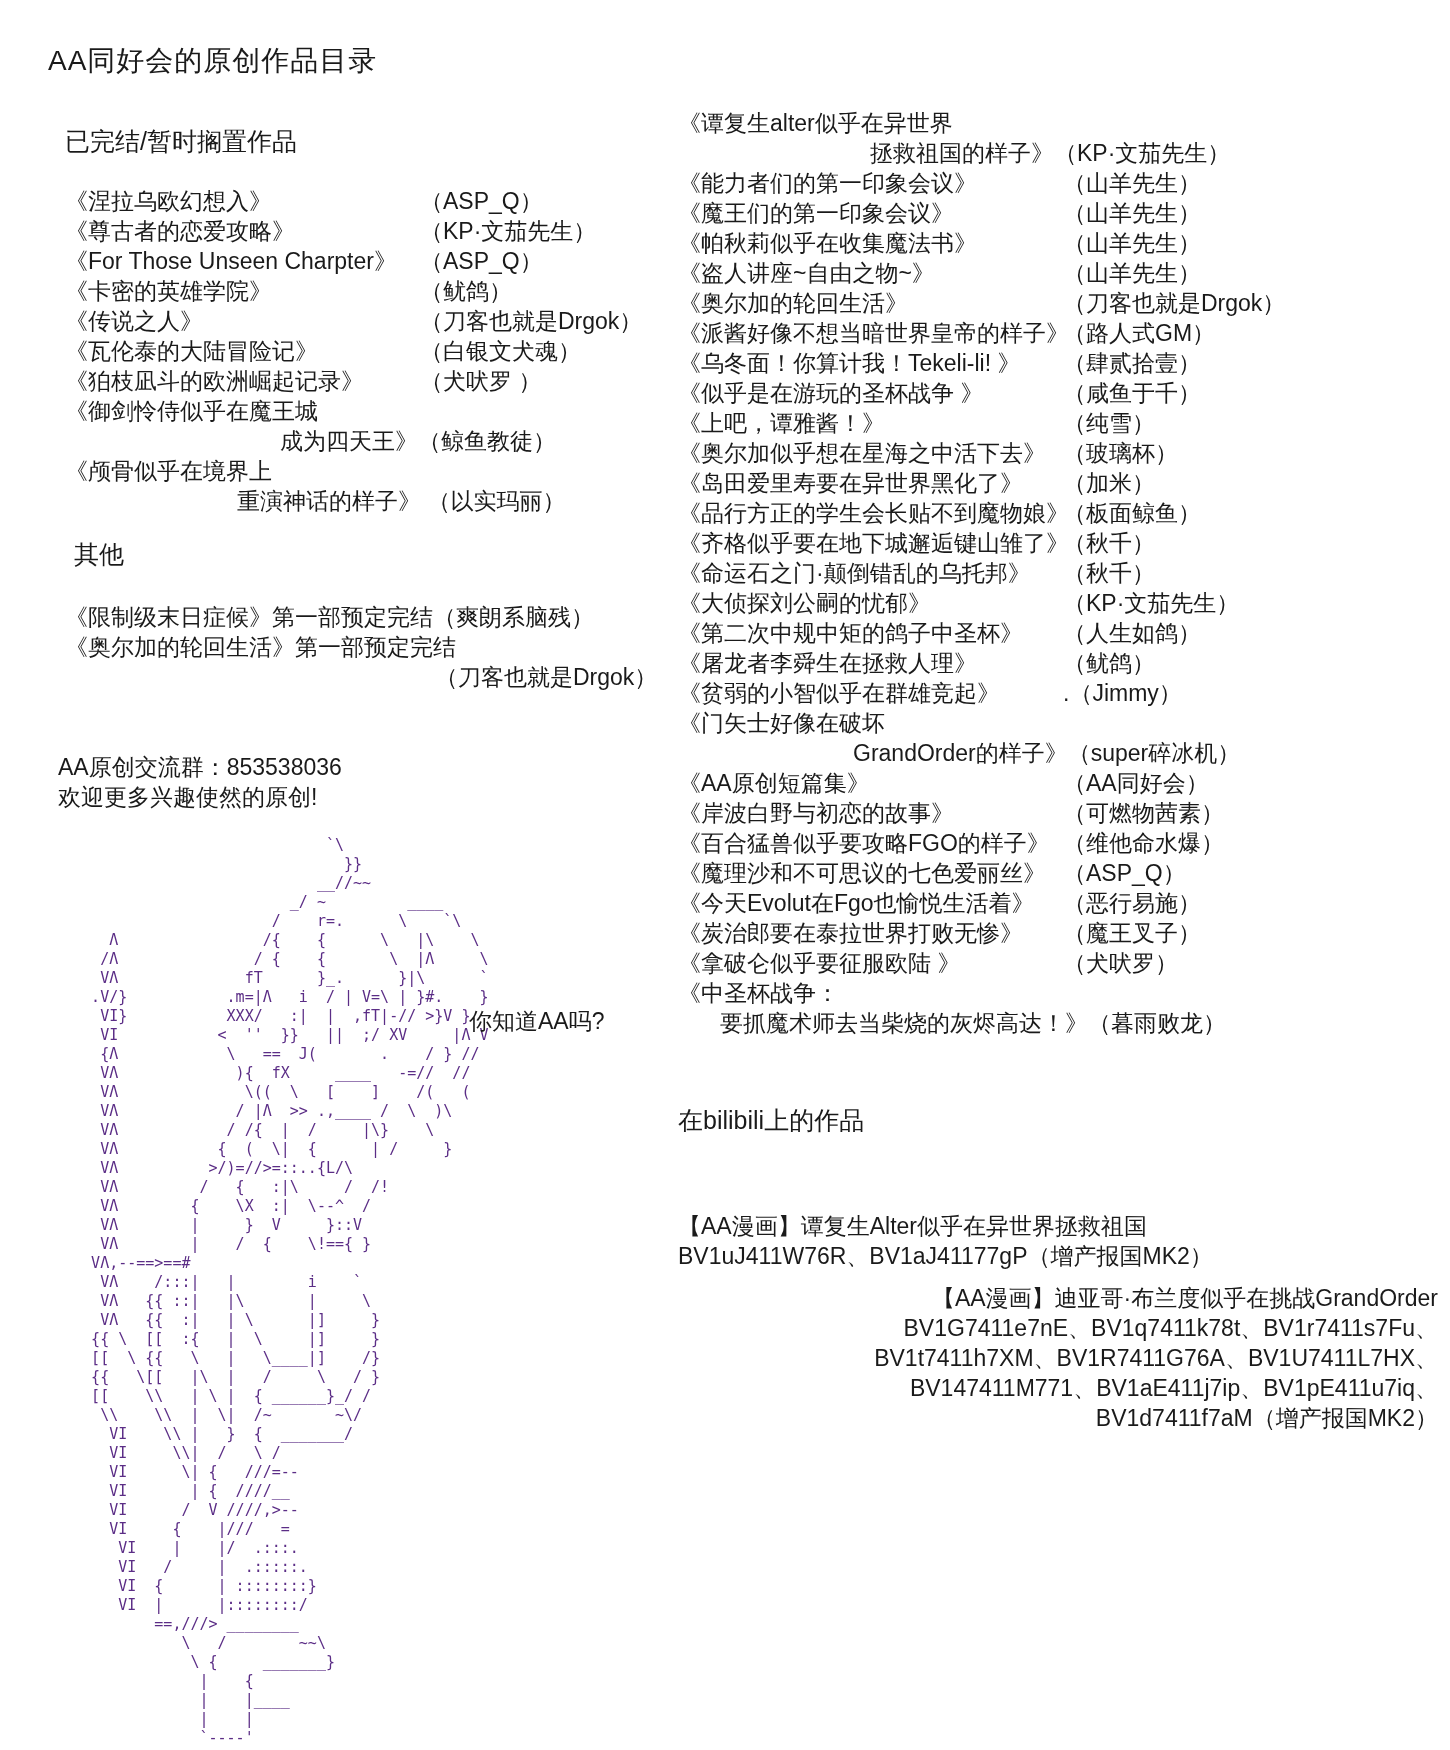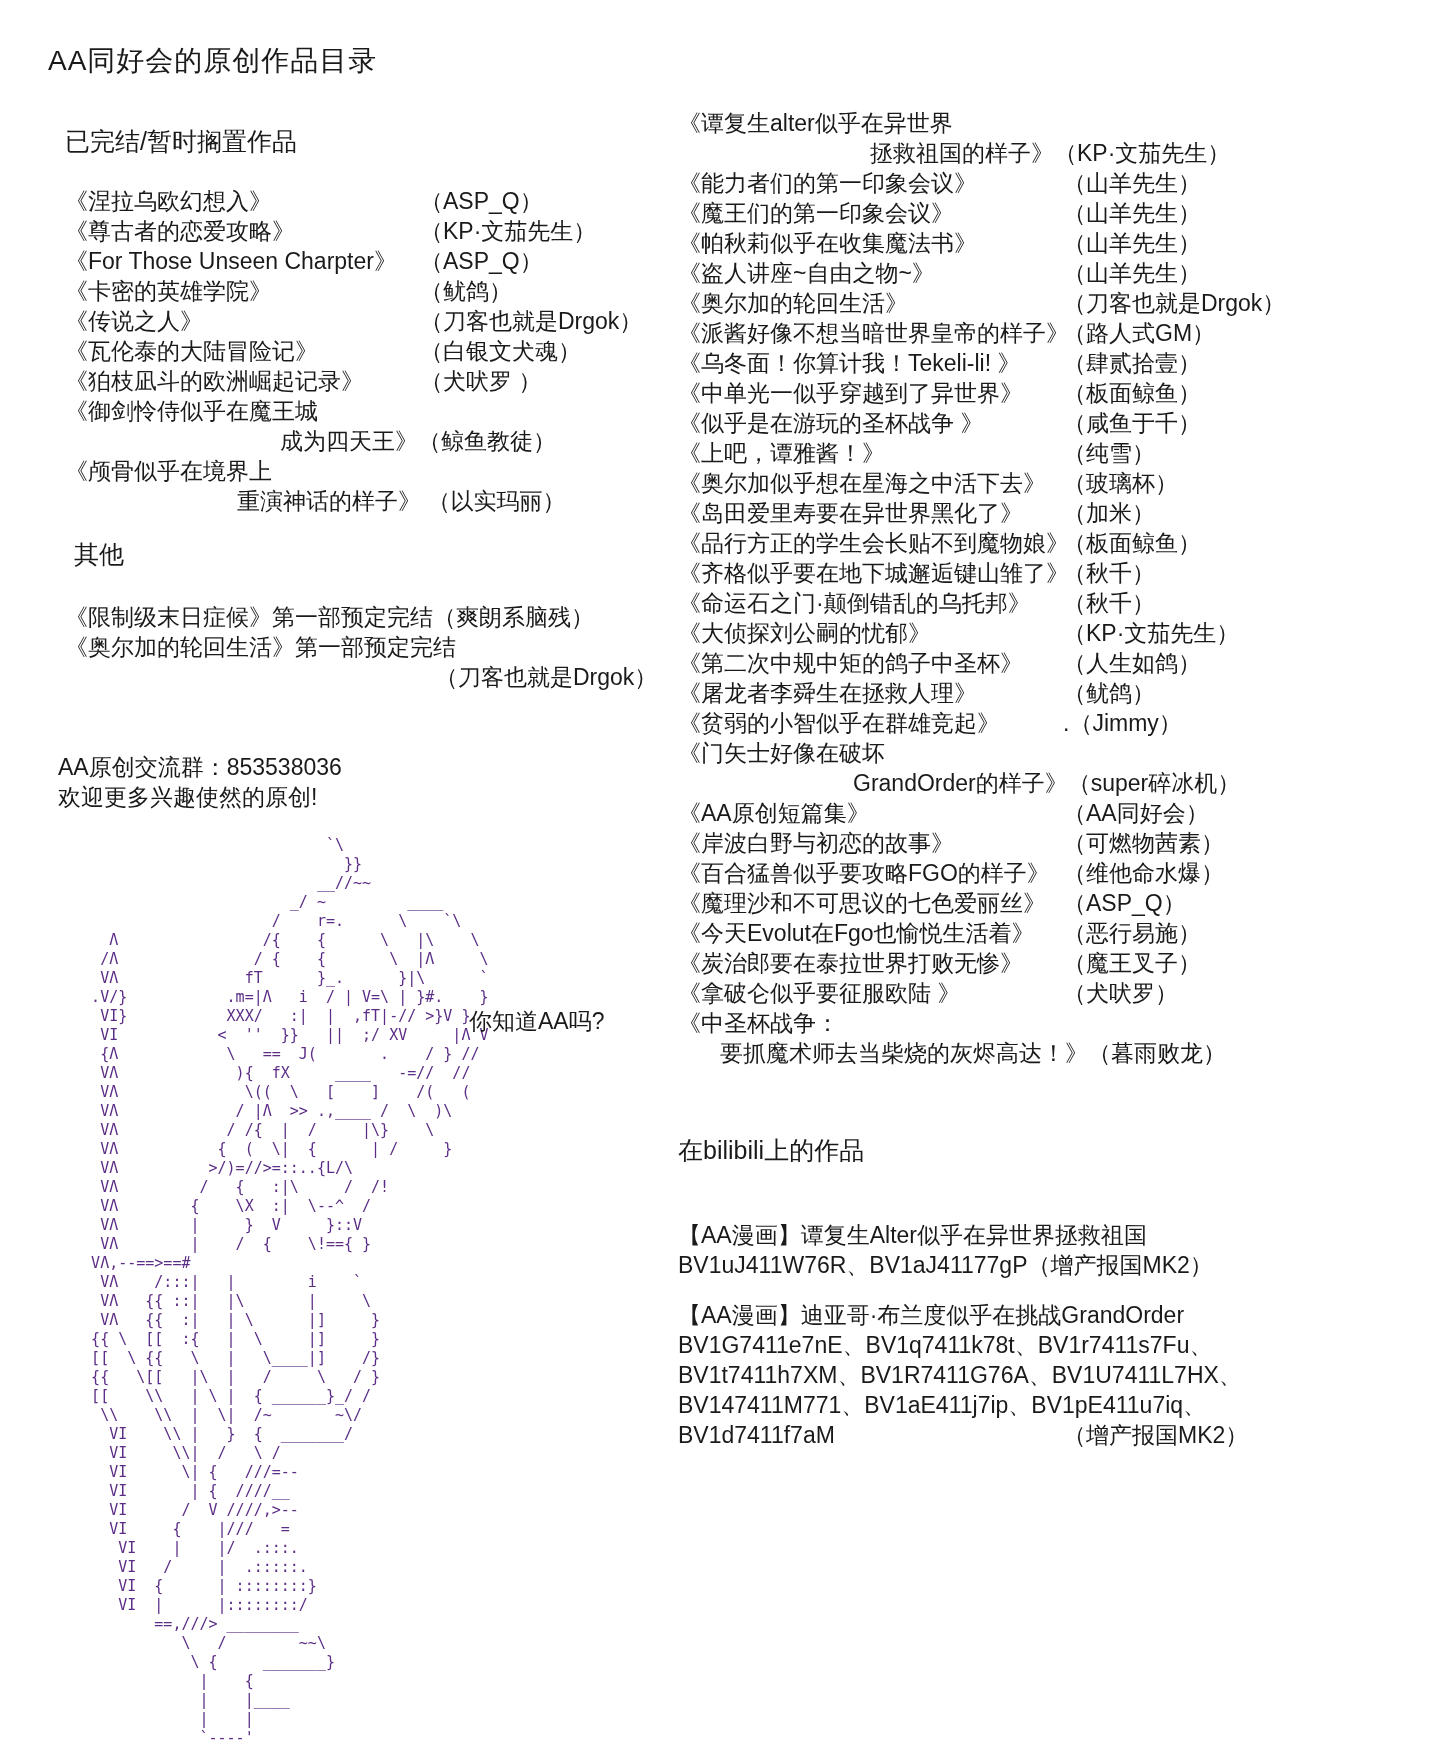--- a/index.html
+++ b/index.html
@@ -15,22 +15,22 @@
   .col-right{left:678px;top:108px;width:760px;}
   .section-header{font-size:25px;line-height:30px;}
   .hdr-gap{margin-bottom:30px;}
   .work-row{white-space:nowrap;height:30px;}
   .wt{display:inline-block;vertical-align:top;white-space:nowrap;}
   .col-left .work-row .wt.fixed{width:355px;}
   .col-right .work-row .wt.fixed{width:385px;}
   .wa{display:inline-block;vertical-align:top;white-space:nowrap;}
   .other-header{margin-top:23px;margin-bottom:33px;margin-left:9px;}
   .bili-header{margin-top:67px;}
-  .bili-block1{margin-top:55px;}
-  .bili-block2{margin-top:20px;}
+  .bili-block1{margin-top:76px;}
+  .bili-block2{margin-top:12px;text-align:right;}
   .group-block{left:58px;top:752px;font-size:23px;line-height:30px;}
   .ascii-art{
     left:55px;top:836px;margin:0;
     font-family:"DejaVu Sans Mono",monospace;
     font-size:15px;line-height:19px;color:#5b2d86;
   }
   .art-caption{left:469px;top:1006px;font-size:23px;color:#1a1a1a;}
 </style>
 </head>
 <body>
@@ -120,21 +120,20 @@
   <div>
       <div class="work-row"><span class="wt">《谭复生alter似乎在异世界</span></div>
       <div class="work-row" style="padding-left: 192px;"><span class="wt">拯救祖国的样子》（KP·文茄先生）</span></div>
       <div class="work-row"><span class="wt fixed">《能力者们的第一印象会议》</span><span class="wa">（山羊先生）</span></div>
       <div class="work-row"><span class="wt fixed">《魔王们的第一印象会议》</span><span class="wa">（山羊先生）</span></div>
       <div class="work-row"><span class="wt fixed">《帕秋莉似乎在收集魔法书》</span><span class="wa">（山羊先生）</span></div>
       <div class="work-row"><span class="wt fixed">《盗人讲座~自由之物~》</span><span class="wa">（山羊先生）</span></div>
       <div class="work-row"><span class="wt fixed">《奥尔加的轮回生活》</span><span class="wa">（刀客也就是Drgok）</span></div>
       <div class="work-row"><span class="wt fixed">《派酱好像不想当暗世界皇帝的样子》</span><span class="wa">（路人式GM）</span></div>
       <div class="work-row"><span class="wt fixed">《乌冬面！你算计我！Tekeli-li! 》</span><span class="wa">（肆贰拾壹）</span></div>
-      <div class="work-row"><span class="wt fixed">《中单光一似乎穿越到了异世界》</span><span class="wa">（板面鲸鱼）</span></div>
       <div class="work-row"><span class="wt fixed">《似乎是在游玩的圣杯战争 》</span><span class="wa">（咸鱼于千）</span></div>
       <div class="work-row"><span class="wt fixed">《上吧，谭雅酱！》</span><span class="wa">（纯雪）</span></div>
       <div class="work-row"><span class="wt fixed">《奥尔加似乎想在星海之中活下去》</span><span class="wa">（玻璃杯）</span></div>
       <div class="work-row"><span class="wt fixed">《岛田爱里寿要在异世界黑化了》</span><span class="wa">（加米）</span></div>
       <div class="work-row"><span class="wt fixed">《品行方正的学生会长贴不到魔物娘》</span><span class="wa">（板面鲸鱼）</span></div>
       <div class="work-row"><span class="wt fixed">《齐格似乎要在地下城邂逅键山雏了》</span><span class="wa">（秋千）</span></div>
       <div class="work-row"><span class="wt fixed">《命运石之门·颠倒错乱的乌托邦》</span><span class="wa">（秋千）</span></div>
       <div class="work-row"><span class="wt fixed">《大侦探刘公嗣的忧郁》</span><span class="wa">（KP·文茄先生）</span></div>
       <div class="work-row"><span class="wt fixed">《第二次中规中矩的鸽子中圣杯》</span><span class="wa">（人生如鸽）</span></div>
       <div class="work-row"><span class="wt fixed">《屠龙者李舜生在拯救人理》</span><span class="wa">（鱿鸽）</span></div>

